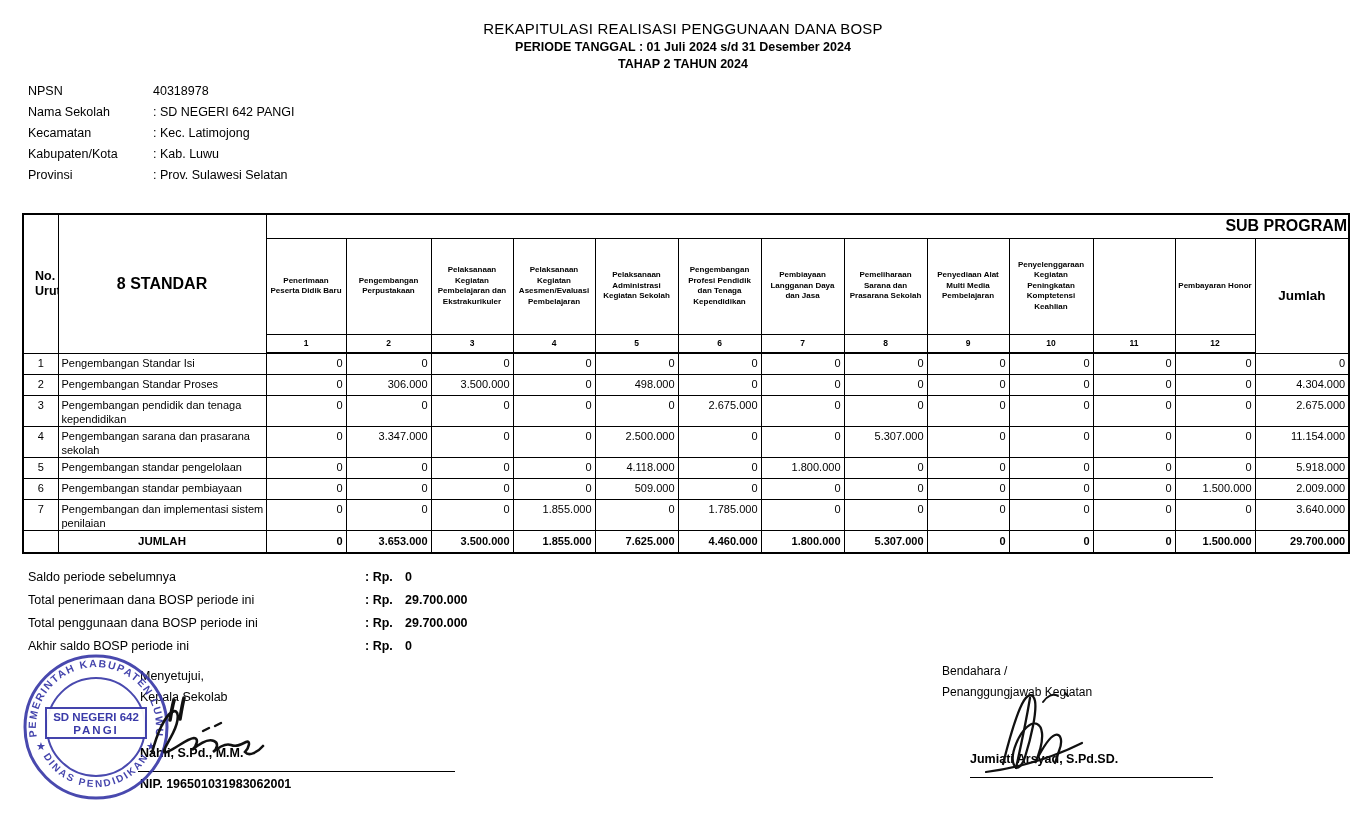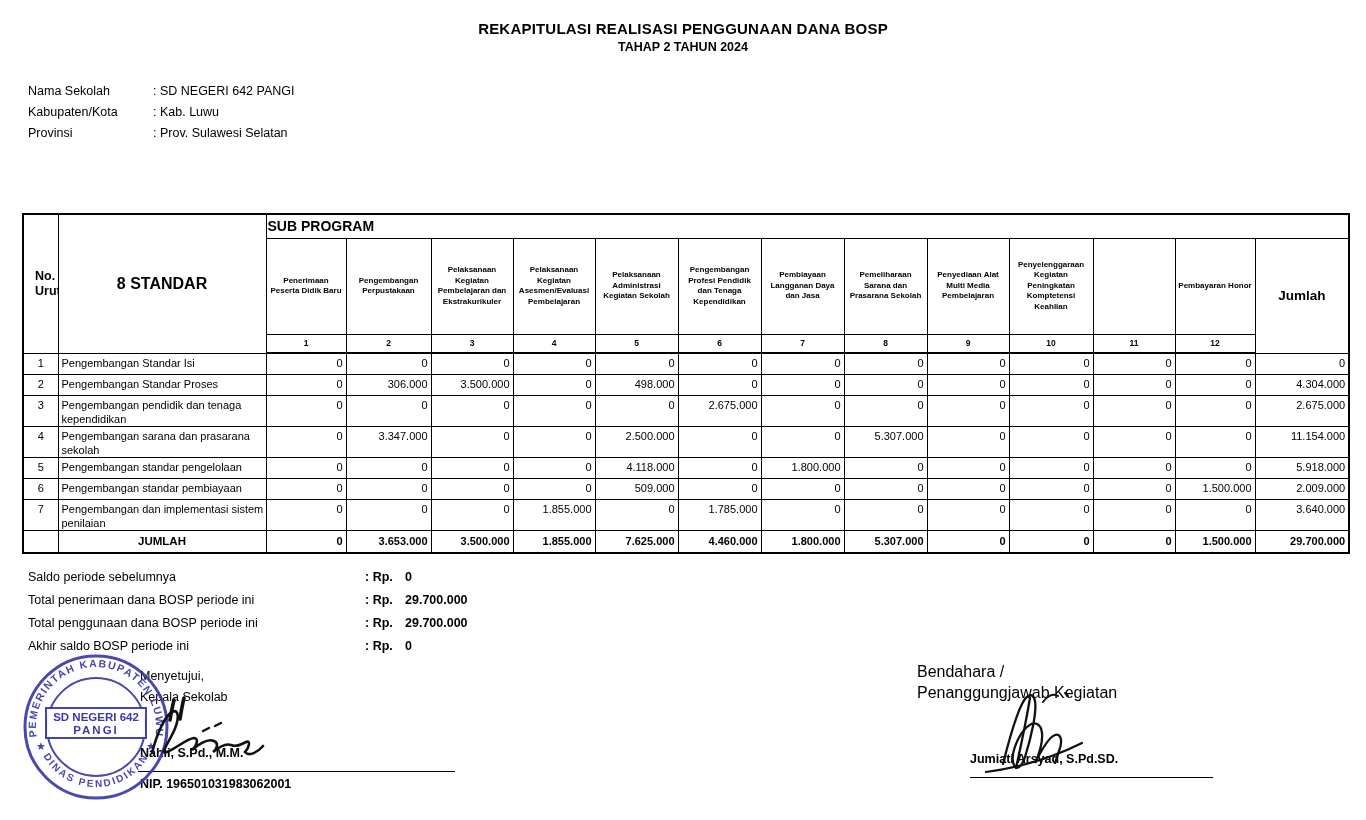--- a/index.html
+++ b/index.html
@@ -1,73 +1,80 @@
 <!DOCTYPE html>
 <html><head>
 <meta charset="utf-8">
 <style>
   html,body{margin:0;padding:0;background:#fff;}
   .page{position:relative;width:1366px;height:820px;background:#ffffff;overflow:hidden;
         font-family:"Liberation Sans", sans-serif;color:#000;}
   
   .title-block{position:absolute;top:18px;left:0;width:100%;text-align:center;}
-  .t1{font-size:15px;font-weight:bold;line-height:21px;letter-spacing:.2px;}
+  .t1{font-size:15px;font-weight:normal;line-height:21px;letter-spacing:.2px;}
   .t2{font-size:12.5px;font-weight:bold;line-height:17px;}
   
   .info-block{position:absolute;top:81px;left:28px;font-size:12.5px;}
   .info-row{height:21px;line-height:21px;}
   .info-label{display:inline-block;width:125px;}
   
   table.bosp{position:absolute;left:22px;top:213px;width:1326px;border-collapse:collapse;
              table-layout:fixed;border:2px solid #000;}
   table.bosp td{border:1px solid #000;overflow:hidden;}
-  .subprog-head{font-size:14px;font-weight:bold;text-align:left;vertical-align:middle;margin-top:12px;}
+  .subprog-head{font-size:16px;font-weight:bold;text-align:right;vertical-align:middle;margin-top:12px;}
   .no-head{font-size:12.5px;font-weight:bold;text-align:center;vertical-align:middle;padding:0 11px;line-height:15px;}
   .standar-head{font-size:16px;font-weight:bold;text-align:center;vertical-align:middle;}
   .col-head{font-size:8px;font-weight:bold;text-align:center;vertical-align:middle;
             line-height:10.5px;padding:1px 2px;overflow-wrap:break-word;}
   .jumlah-head{font-size:13.5px;font-weight:bold;text-align:center;vertical-align:middle;}
   .num-cell{font-size:8.5px;font-weight:bold;text-align:center;vertical-align:middle;border-bottom:2px solid #000 !important;}
   .c-no{font-size:11px;text-align:center;vertical-align:top;padding-top:3px;}
   .c-label{font-size:11px;text-align:left;vertical-align:top;padding:2px 2px 0 3px;line-height:14px;}
   .c-val{font-size:11px;text-align:right;vertical-align:top;padding:3px 3px 0 1px;}
   .c-jml{font-size:11px;text-align:right;vertical-align:top;padding:3px 3px 0 1px;}
   .total-row td{border-top:2px solid #000;font-weight:bold;vertical-align:middle;padding-top:0;}
   .c-tlabel{font-size:11.5px;text-align:center;}
   
   .summary-block{position:absolute;left:28px;top:566px;font-size:12.5px;width:500px;}
   .sum-row{position:relative;height:23px;line-height:23px;}
   .sum-sep{position:absolute;left:337px;font-weight:bold;}
   .sum-amount{position:absolute;left:377px;font-weight:bold;}
   
   .sig-left-head{position:absolute;left:140px;top:666px;font-size:12.5px;line-height:21px;}
-  .sig-right-head{position:absolute;left:917px;top:661px;font-size:16px;line-height:21px;}
+  .sig-right-head{position:absolute;left:942px;top:661px;font-size:12px;line-height:21px;}
   .sig-left-name{position:absolute;left:140px;top:746px;font-size:12.5px;font-weight:bold;}
   .sig-right-name{position:absolute;left:970px;top:752px;font-size:12.5px;font-weight:bold;}
   .sig-line{position:absolute;border-top:1.6px solid #000;height:0;}
   .sig-line-left{left:138px;top:771px;width:317px;}
   .sig-line-right{left:970px;top:777px;width:243px;}
   .sig-left-nip{position:absolute;left:140px;top:777px;font-size:12.5px;font-weight:bold;}
   .sig-right-nip{position:absolute;left:970px;top:783px;font-size:12.5px;margin-top:40px;}
   .stamp-svg{position:absolute;left:14px;top:644px;z-index:3;}
   .sig-svg{position:absolute;left:0;top:0;z-index:4;pointer-events:none;}
 </style>
 </head>
 <body>
 
 <div class="page">
 
   <header class="title-block">
     <div class="t1">REKAPITULASI REALISASI PENGGUNAAN DANA BOSP</div>
+    <div class="t2">PERIODE TANGGAL : 01 Juli 2024 s/d 31 Desember 2024</div>
     <div class="t2">TAHAP 2 TAHUN 2024</div>
   </header>
 
   <section class="info-block">
     <div class="info-row">
+      <span class="info-label">NPSN</span><span class="info-value">40318978</span>
+    </div>
+    <div class="info-row">
       <span class="info-label">Nama Sekolah</span><span class="info-value">: SD NEGERI 642 PANGI</span>
+    </div>
+    <div class="info-row">
+      <span class="info-label">Kecamatan</span><span class="info-value">: Kec. Latimojong</span>
     </div>
     <div class="info-row">
       <span class="info-label">Kabupaten/Kota</span><span class="info-value">: Kab. Luwu</span>
     </div>
     <div class="info-row">
       <span class="info-label">Provinsi</span><span class="info-value">: Prov. Sulawesi Selatan</span>
     </div>
   </section>
 
   <table class="bosp">

